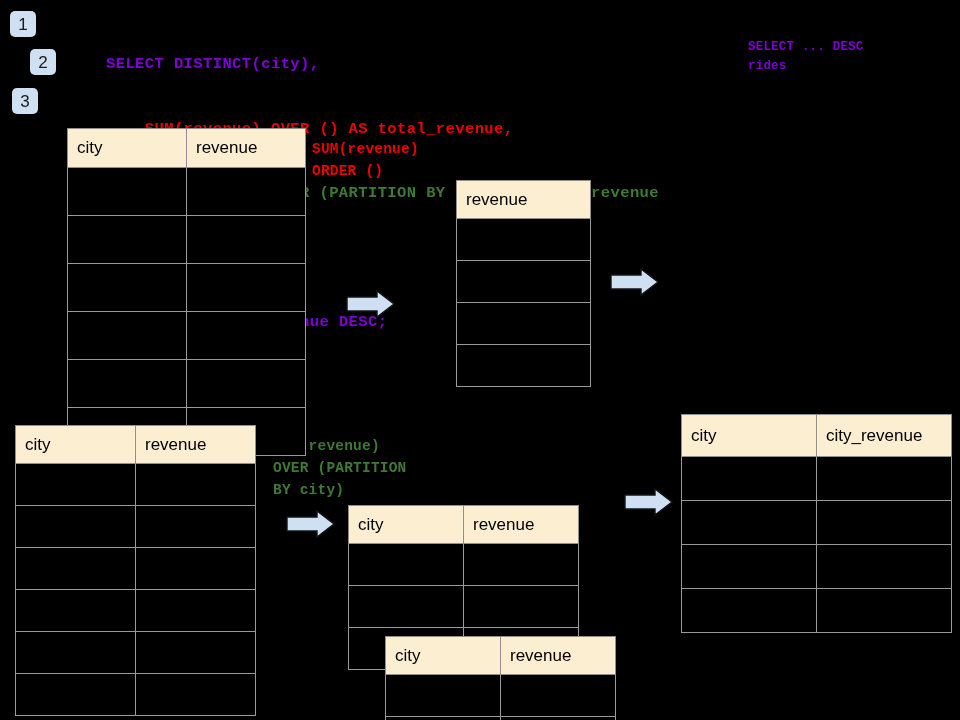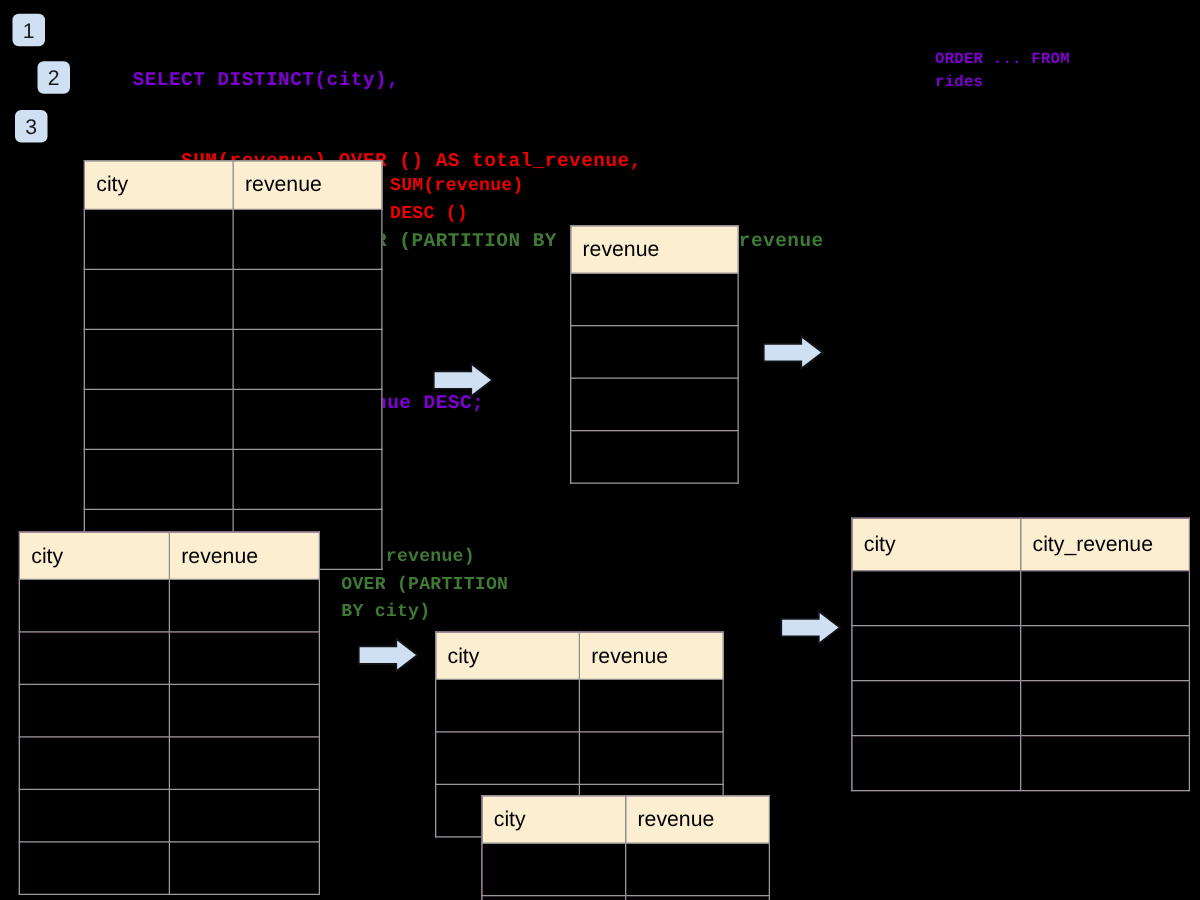--- a/index.html
+++ b/index.html
@@ -68,21 +68,21 @@
     letter-spacing: 0.2px;
   }
   .annot.red   { color: #ee0000; }
   .annot.green { color: #3f7a35; }
 
   
   .tbl {
     position: absolute;
     border-collapse: collapse;
     table-layout: fixed;
-    background: #701a75;
+    background: #c4b5fd;
   }
   .tbl td, .tbl th {
     border: 1px solid #9a9a9a;
     padding: 0;
     margin: 0;
     background: #000000;
   }
   .tbl th {
     background: #fceed1;
     color: #000000;
@@ -115,25 +115,25 @@
   </div>
 
   <div class="code" style="left:82px; top:11px;margin-left:24px;">
     <div class="purple">SELECT DISTINCT(city),</div>
     <div class="red">    SUM(revenue) OVER () AS total_revenue,</div>
     <div class="green">    SUM(revenue) OVER (PARTITION BY city) as city_revenue</div>
     <div class="purple">  FROM rides</div>
     <div class="purple">  ORDER by city_revenue DESC;</div>
   </div>
 
-  <div class="side-note" style="left:748px; top:38px;">ORDER ... FROM
+  <div class="side-note" style="left:748px; top:38px;">SELECT ... DESC
 rides</div>
 
   <div class="annot red" style="left:312px; top:138px;">SUM(revenue)
-DESC ()</div>
+ORDER ()</div>
 
   <div class="annot green" style="left:273px; top:435px;">SUM(revenue)
 OVER (PARTITION
 BY city)</div>
 
   <table class="tbl" style="left:67px; top:128px; width:238px;">
     <colgroup>
         <col style="width:119px">
         <col style="width:119px">
       </colgroup>

